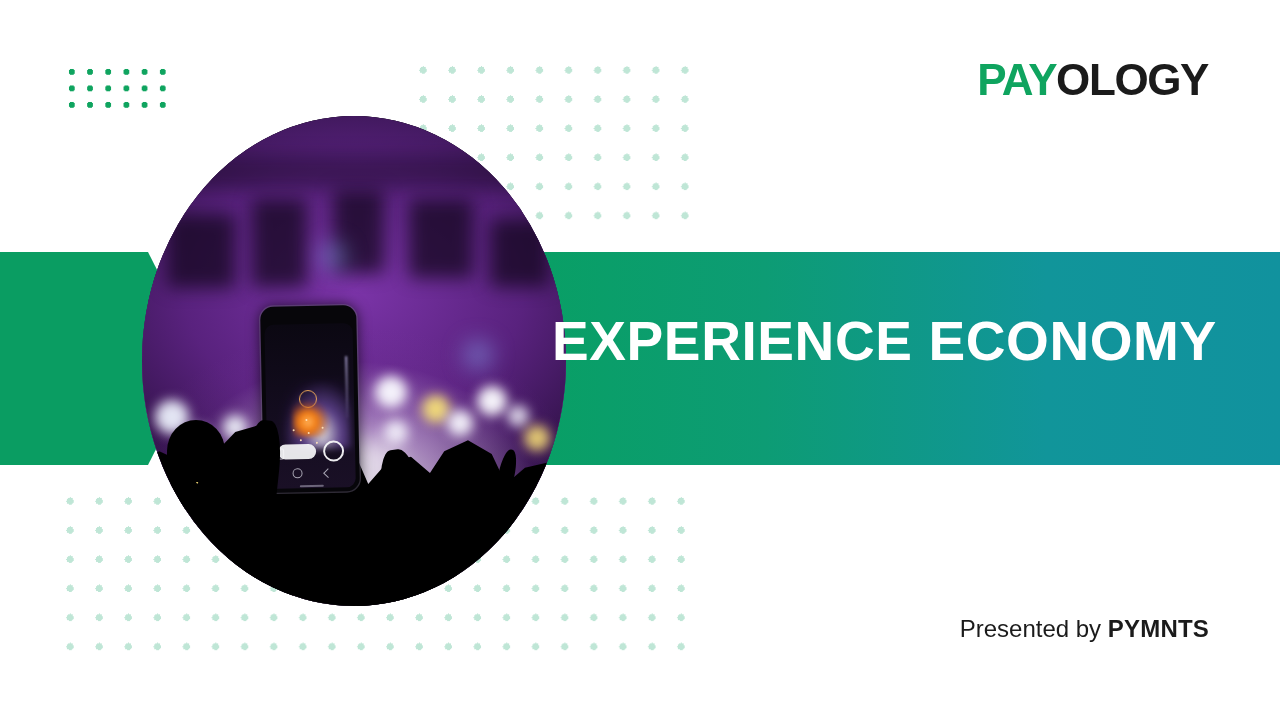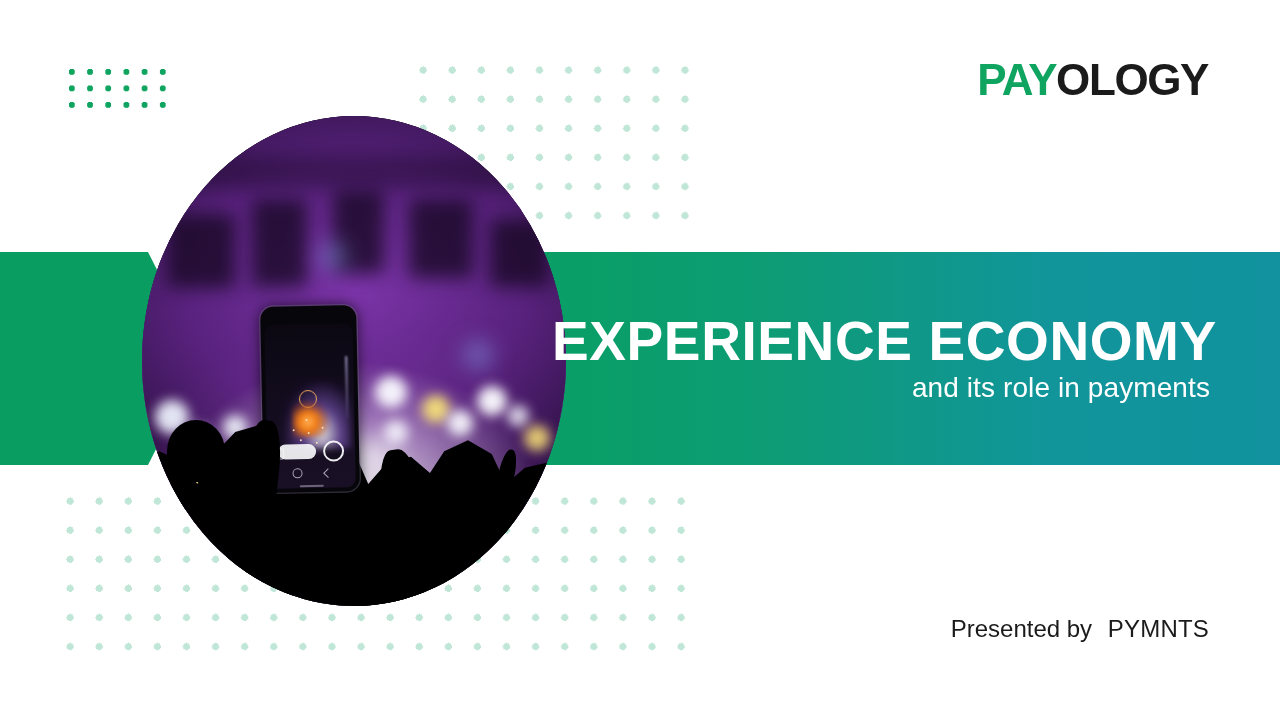--- a/index.html
+++ b/index.html
@@ -322,21 +322,21 @@
   #presented {
     position: absolute;
     right: 71px;
     top: 615px;
     font-size: 24px;
     color: #1b1b1b;
     white-space: nowrap;
     line-height: 1.2;
   }
   #presented .lead { font-weight: normal; }
-  #presented .brand { font-weight: normal; letter-spacing: 0.2px; margin-left: 9px; }
+  #presented .brand { font-weight: bold; letter-spacing: 0.2px; }
 </style>
 </head>
 <body>
 
 <div id="slide">
 
   <div class="dotfield" id="dots-topleft"></div>
   <div class="dotfield" id="dots-top"></div>
   <div class="dotfield" id="dots-bottom"></div>
 
@@ -414,21 +414,20 @@
       <div class="hand" style="left:24%; top:62%; width:34px; height:120px; border-radius:40% 40% 20% 26%; transform:rotate(6deg);"></div>
       <div class="hand" style="left:31%; top:78%; width:30px; height:92px;  border-radius:44% 30% 18% 24%; transform:rotate(-4deg);"></div>
       <div class="hand" style="left:57%; top:68%; width:40px; height:126px; border-radius:38% 44% 24% 20%; transform:rotate(-8deg);"></div>
       <div class="hand" style="left:51%; top:82%; width:30px; height:96px;  border-radius:36% 40% 20% 22%; transform:rotate(4deg);"></div>
       <div class="hand" style="left:19%; top:86%; width:70px; height:90px;  border-radius:46% 40% 6% 6%;"></div>
       <div class="hand" style="left:58%; top:88%; width:72px; height:88px;  border-radius:40% 46% 6% 6%;"></div>
     </div>
   </div>
 
   <div id="headline">EXPERIENCE ECONOMY</div>
-  <div id="subhead">and its role in payments</div>
 
   <div id="logo">
     <span class="pay">PAY</span><span class="ology">OLOGY</span>
   </div>
 
   <div id="presented">
     <span class="lead">Presented by</span>
     <span class="brand">PYMNTS</span>
   </div>
 

